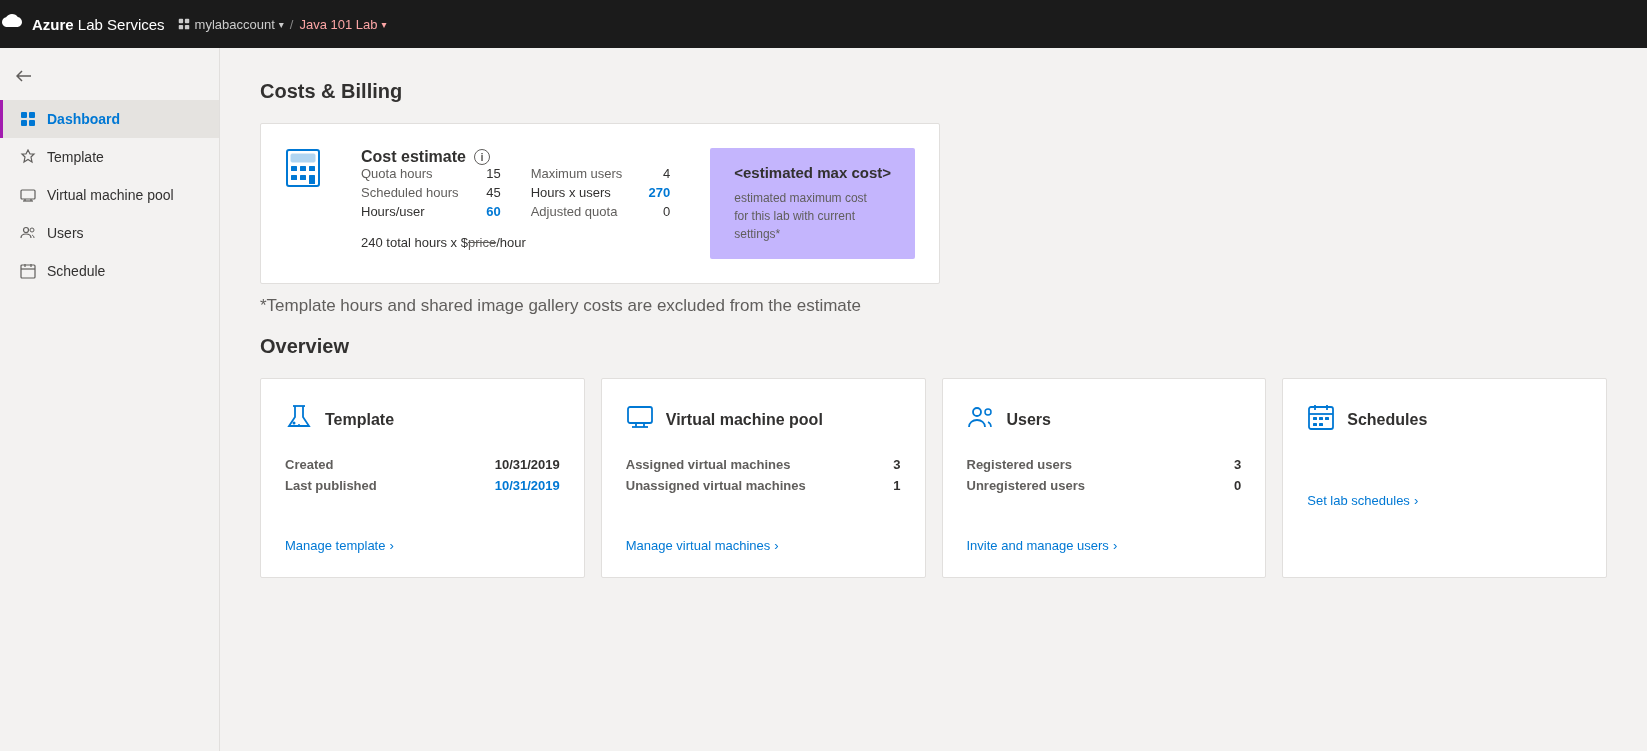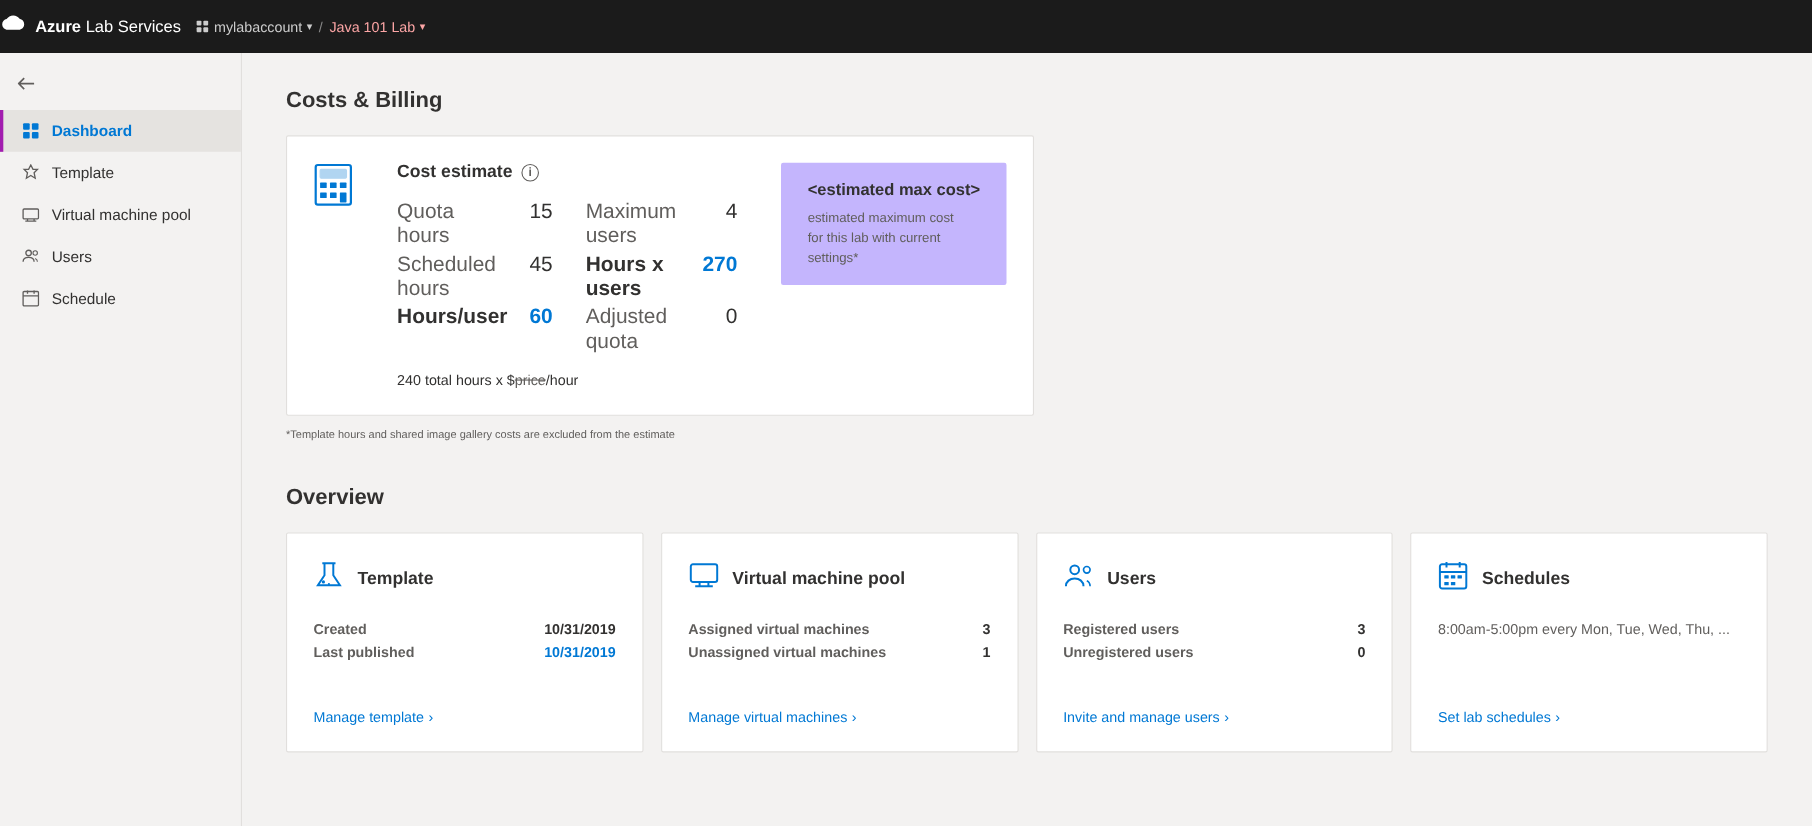--- a/index.html
+++ b/index.html
@@ -109,40 +109,39 @@
     }
     .cost-card-icon {
       color: #0078d4;
       font-size: 32px;
       flex-shrink: 0;
     }
     .cost-card-content { flex: 1; }
     .cost-card-title {
       font-size: 16px;
       font-weight: 600;
-      margin-bottom: 16px;
       display: flex;
       align-items: center;
       gap: 8px;
     }
     .cost-grid {
       display: grid;
       grid-template-columns: 1fr 1fr;
       gap: 4px 30px;
       margin-bottom: 16px;
     }
     .cost-row {
       display: flex;
       justify-content: space-between;
       gap: 20px;
-      font-size: 19px;
+      font-size: 13px;
     }
     .cost-row .label { color: #605e5c; }
     .cost-row .value { color: #323130; font-weight: 400; }
-    .cost-row.bold .label { font-weight: 700; color: #323130; }
+    .cost-row.bold .label { font-weight: 400; color: #323130; }
     .cost-row.bold .value { font-weight: 600; color: #0078d4; }
     .cost-total {
       font-size: 13px;
       color: #323130;
       margin-top: 8px;
     }
     .cost-total .strikethrough {
       text-decoration: line-through;
       color: #605e5c;
     }
@@ -163,23 +162,23 @@
       color: #323130;
       margin-bottom: 8px;
     }
     .cost-estimate-box .est-desc {
       font-size: 12px;
       color: #605e5c;
       line-height: 1.5;
     }
 
     .footnote {
-      font-size: 10px;
+      font-size: 17px;
       color: #605e5c;
-      margin-bottom: 40px;
+      margin-bottom: 19px;
     }
 
     
     .overview-title {
       font-size: 20px;
       font-weight: 600;
       color: #323130;
       margin-bottom: 20px;
     }
     .overview-grid {
@@ -530,23 +529,20 @@
               <line x1="2" y1="11" x2="26" y2="11" stroke="#0078d4" stroke-width="1.8"></line>
               <rect x="6" y="14" width="4" height="3" rx="0.5" fill="#0078d4"></rect>
               <rect x="12" y="14" width="4" height="3" rx="0.5" fill="#0078d4"></rect>
               <rect x="18" y="14" width="4" height="3" rx="0.5" fill="#0078d4"></rect>
               <rect x="6" y="20" width="4" height="3" rx="0.5" fill="#0078d4"></rect>
               <rect x="12" y="20" width="4" height="3" rx="0.5" fill="#0078d4"></rect>
             </svg>
           </span>
           <span class="overview-card-title">Schedules</span>
         </div>
-        <div class="overview-card-body">
-          <div class="schedule-text">8:00am-5:00pm every Mon, Tue, Wed, Thu, ...</div>
-        </div>
         <div class="overview-card-footer">
           <a class="overview-link">
             <span>Set lab schedules</span>
             <span>›</span>
           </a>
         </div>
       </div>
 
     </div>
   </div>

